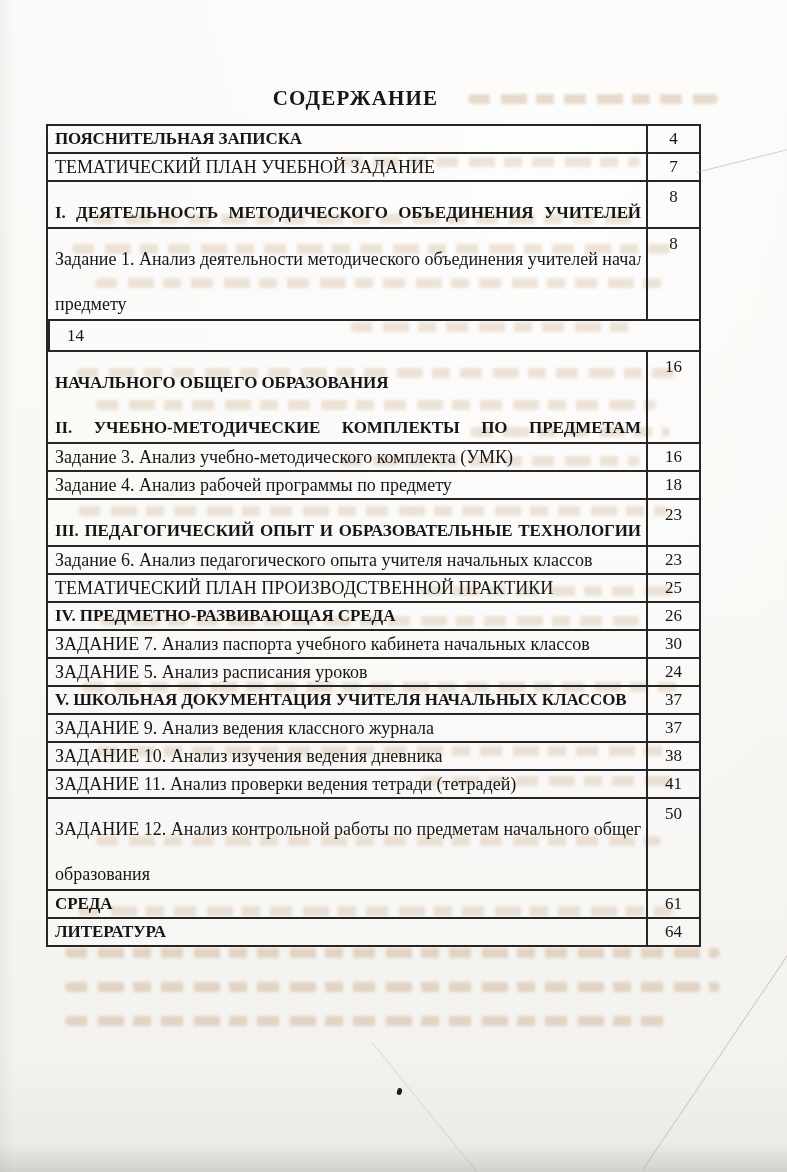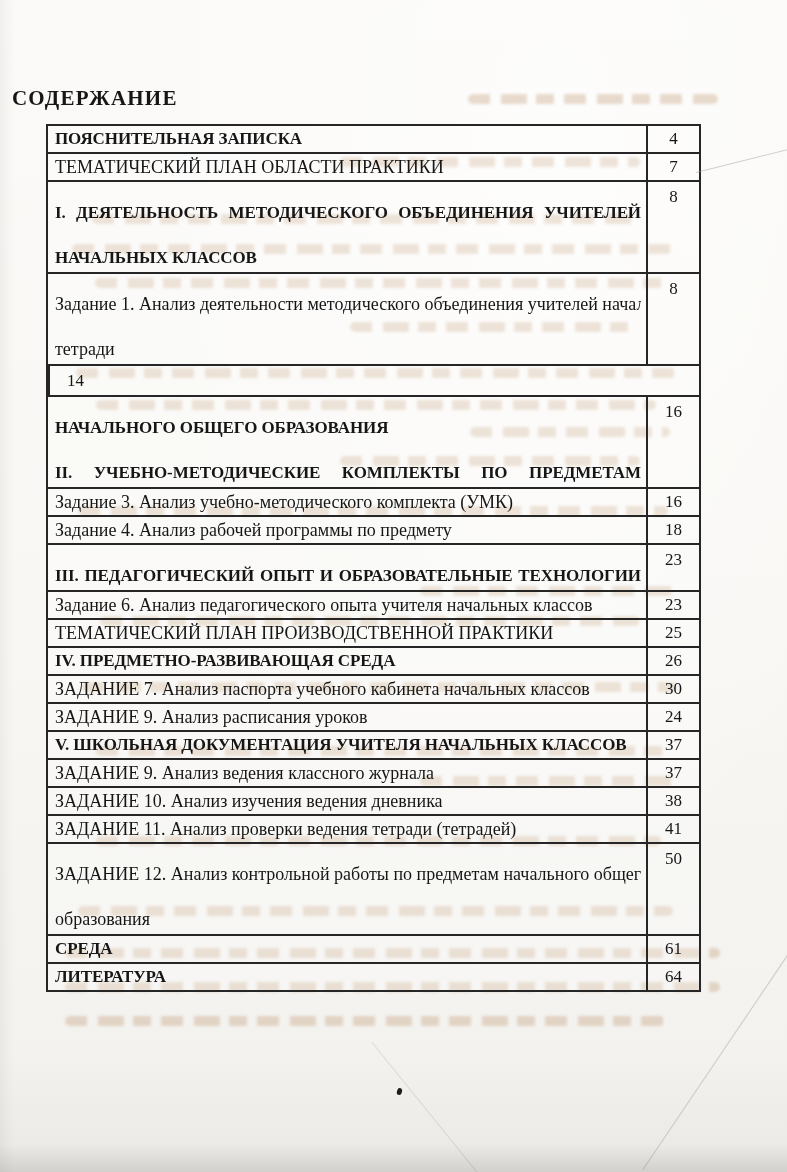--- a/index.html
+++ b/index.html
@@ -10,20 +10,21 @@
     font-family: "Liberation Serif", "DejaVu Serif", serif;
     background:
       radial-gradient(ellipse at 70% 10%, rgba(255,255,255,0.55), rgba(255,255,255,0) 55%),
       linear-gradient(180deg, #fbfaf8 0%, #f8f7f4 55%, #f3f2ef 90%, #e9e8e5 100%);
   }
   .page { position: absolute; inset: 0; }
 
   
   .title {
     position: absolute; top: 86px; left: 0; right: 88px;
+    text-align: center;
     font-size: 21px; font-weight: bold; letter-spacing: 1.2px;
     color: #161616;
     padding-left: 12px;
   }
 
   
   .toc {
     position: absolute; left: 46px; top: 124px; width: 651px;
     border: 2px solid #262626;
     background: rgba(255,255,255,0.25);
@@ -110,35 +111,34 @@
 
   <div class="toc" id="toc">
       <div class="toc-row bold">
         <div class="toc-label">
           <div class="line">ПОЯСНИТЕЛЬНАЯ ЗАПИСКА</div>
         </div>
         <div class="toc-page">4</div>
       </div>
       <div class="toc-row">
         <div class="toc-label">
-          <div class="line">ТЕМАТИЧЕСКИЙ ПЛАН ОБЛАСТИ ПРАКТИКИ</div>
+          <div class="line">ТЕМАТИЧЕСКИЙ ПЛАН УЧЕБНОЙ ЗАДАНИЕ</div>
         </div>
         <div class="toc-page">7</div>
       </div>
       <div class="toc-row bold multi">
         <div class="toc-label">
           <div class="line j">I. ДЕЯТЕЛЬНОСТЬ МЕТОДИЧЕСКОГО ОБЪЕДИНЕНИЯ УЧИТЕЛЕЙ</div>
-          <div class="line">НАЧАЛЬНЫХ КЛАССОВ</div>
         </div>
         <div class="toc-page">8</div>
       </div>
       <div class="toc-row multi">
         <div class="toc-label">
           <div class="line j">Задание 1. Анализ деятельности методического объединения учителей начальных</div>
-          <div class="line">тетради</div>
+          <div class="line">предмету</div>
         </div>
         <div class="toc-page">8</div>
       </div>
       <div class="toc-row multi">
         <div class="toc-page">14</div>
       </div>
       <div class="toc-row bold multi">
         <div class="toc-label">
           <div class="line">НАЧАЛЬНОГО ОБЩЕГО ОБРАЗОВАНИЯ</div>
           <div class="line j">II. УЧЕБНО-МЕТОДИЧЕСКИЕ КОМПЛЕКТЫ ПО ПРЕДМЕТАМ</div>
@@ -182,21 +182,21 @@
         <div class="toc-page">26</div>
       </div>
       <div class="toc-row">
         <div class="toc-label">
           <div class="line">ЗАДАНИЕ 7. Анализ паспорта учебного кабинета начальных классов</div>
         </div>
         <div class="toc-page">30</div>
       </div>
       <div class="toc-row">
         <div class="toc-label">
-          <div class="line">ЗАДАНИЕ 9. Анализ расписания уроков</div>
+          <div class="line">ЗАДАНИЕ 5. Анализ расписания уроков</div>
         </div>
         <div class="toc-page">24</div>
       </div>
       <div class="toc-row bold">
         <div class="toc-label">
           <div class="line">V. ШКОЛЬНАЯ ДОКУМЕНТАЦИЯ УЧИТЕЛЯ НАЧАЛЬНЫХ КЛАССОВ</div>
         </div>
         <div class="toc-page">37</div>
       </div>
       <div class="toc-row">

